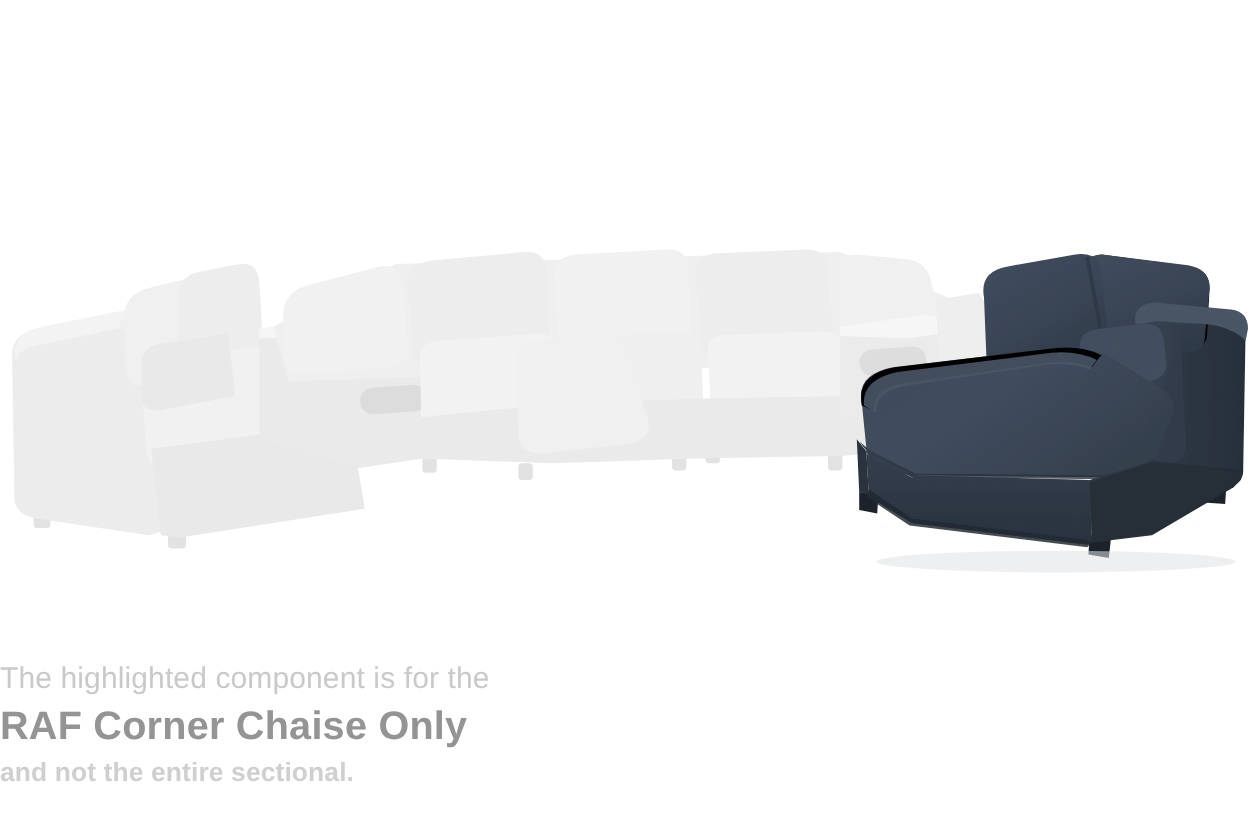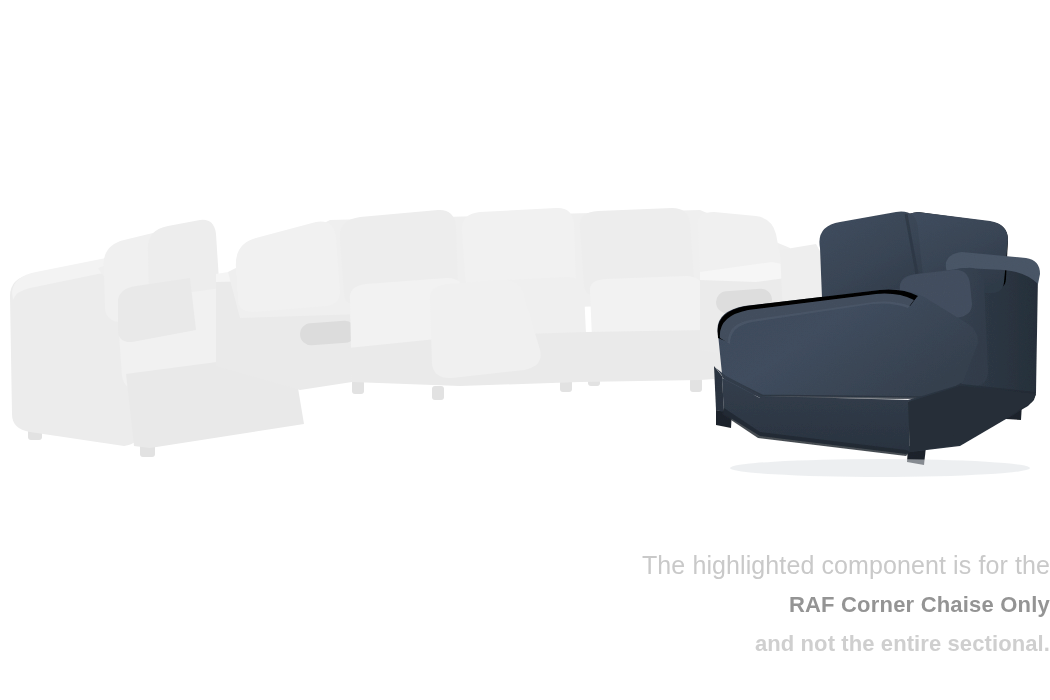--- a/index.html
+++ b/index.html
@@ -35,32 +35,32 @@
     width: 1050px;
     height: 520px;
   }
 
   
   #component-caption {
     position: absolute;
     left: 0;
     top: 548px;
     width: 1050px;
-    text-align: right;
+    text-align: left;
     user-select: none;
   }
   .caption-line-lead {
     font-size: 25px;
     line-height: 34px;
     font-weight: 400;
     color: #c9c9c9;
     letter-spacing: .1px;
   }
   .caption-line-name {
-    font-size: 22px;
+    font-size: 33px;
     line-height: 46px;
     font-weight: 700;
     color: #949494;
     letter-spacing: .2px;
   }
   .caption-line-tail {
     font-size: 22px;
     line-height: 32px;
     font-weight: 700;
     color: #cfcfcf;

